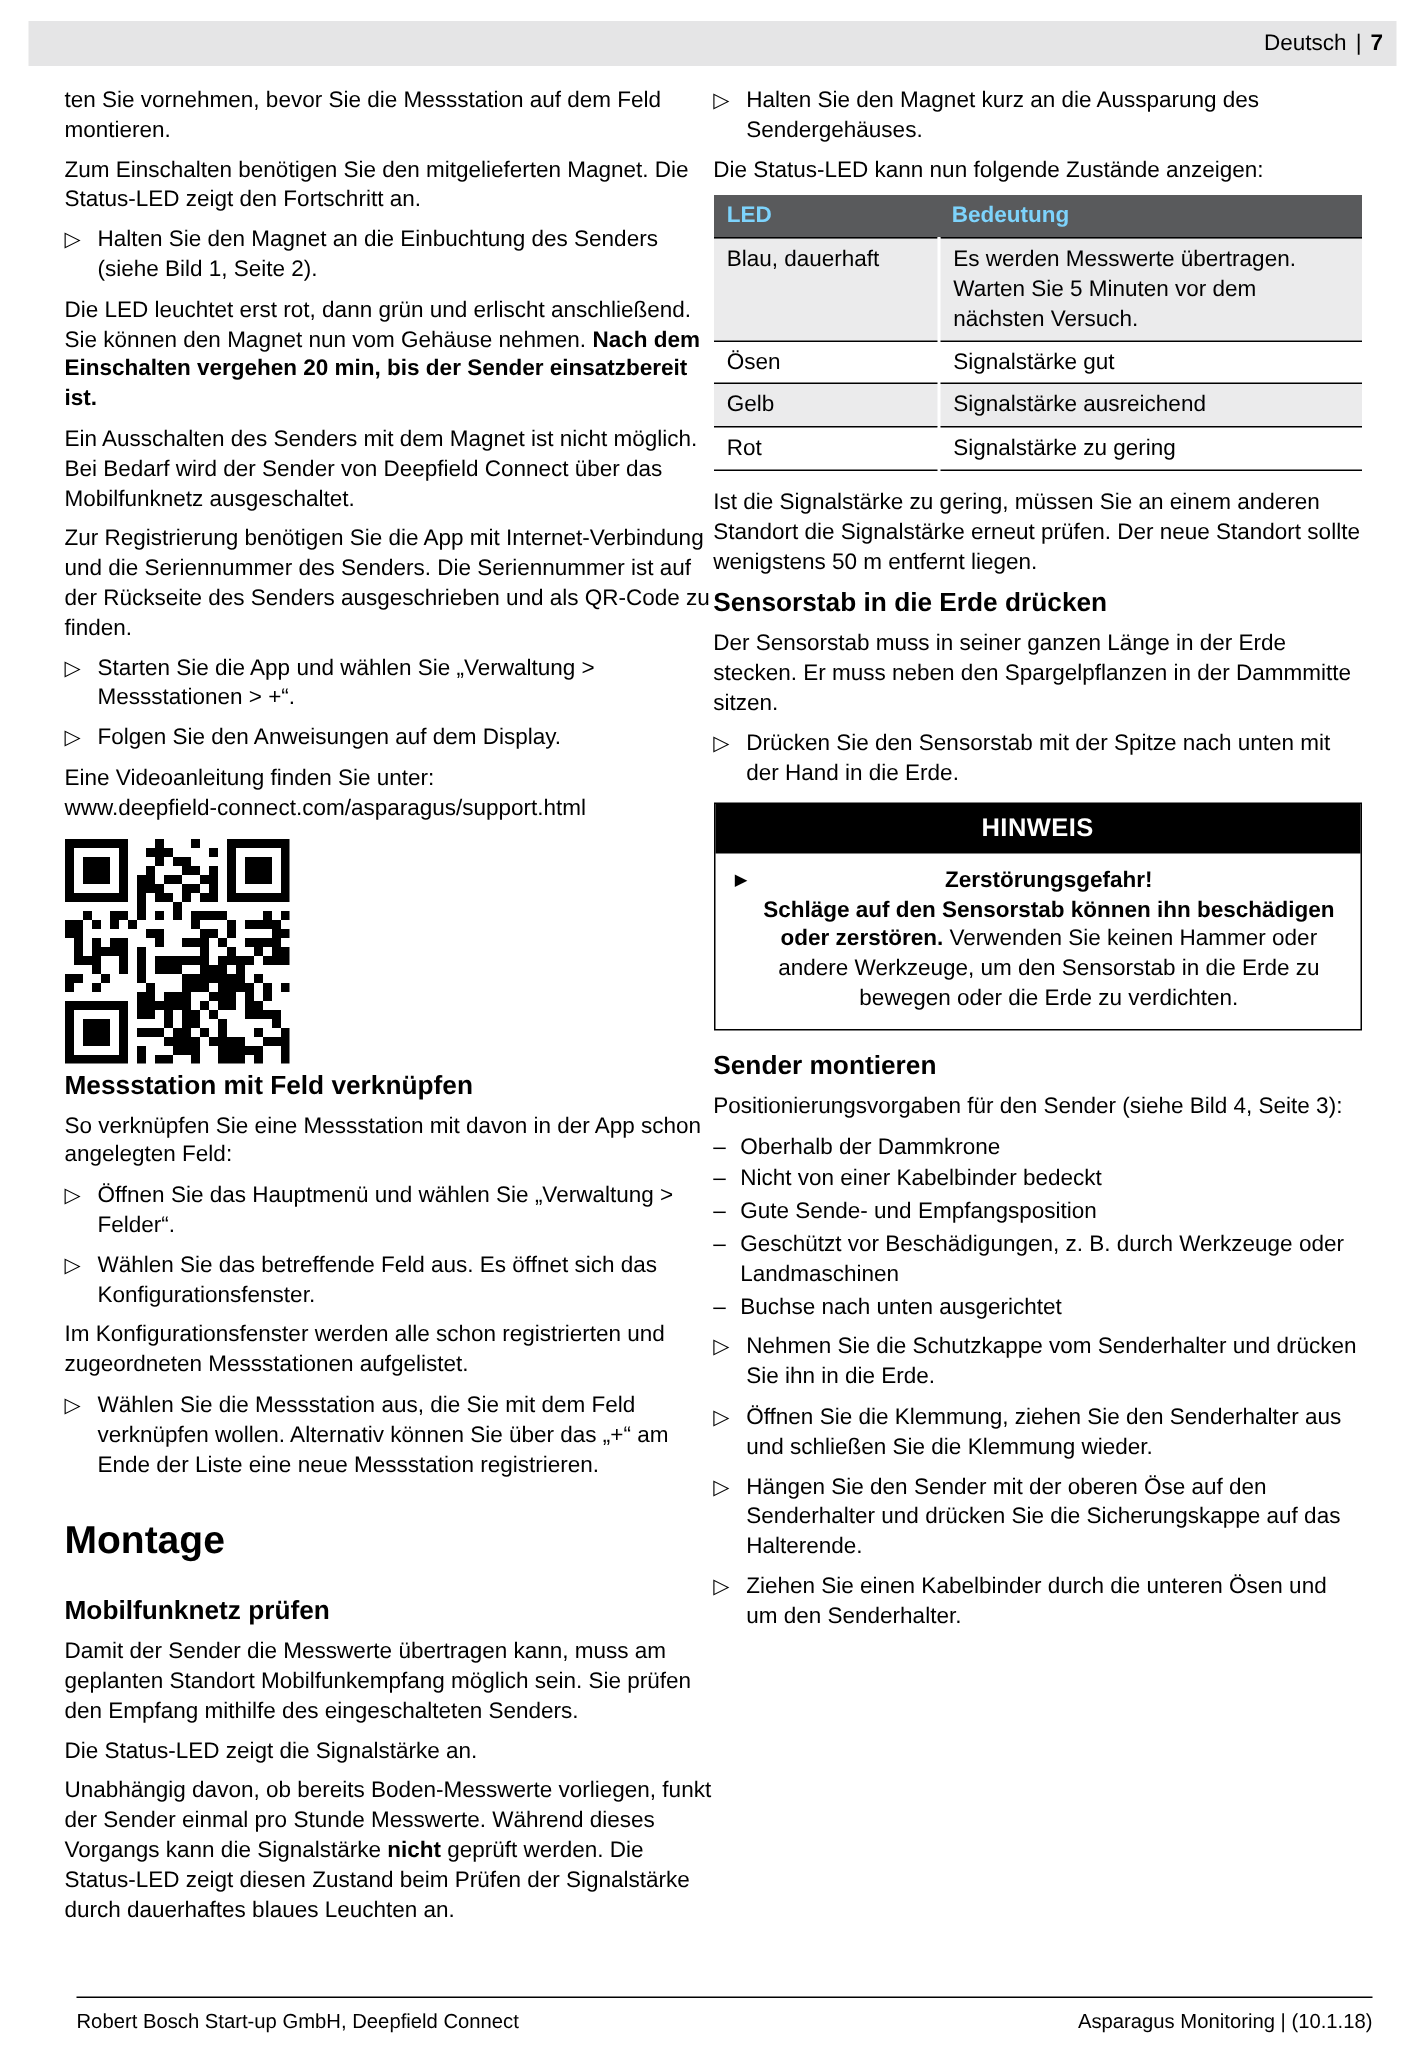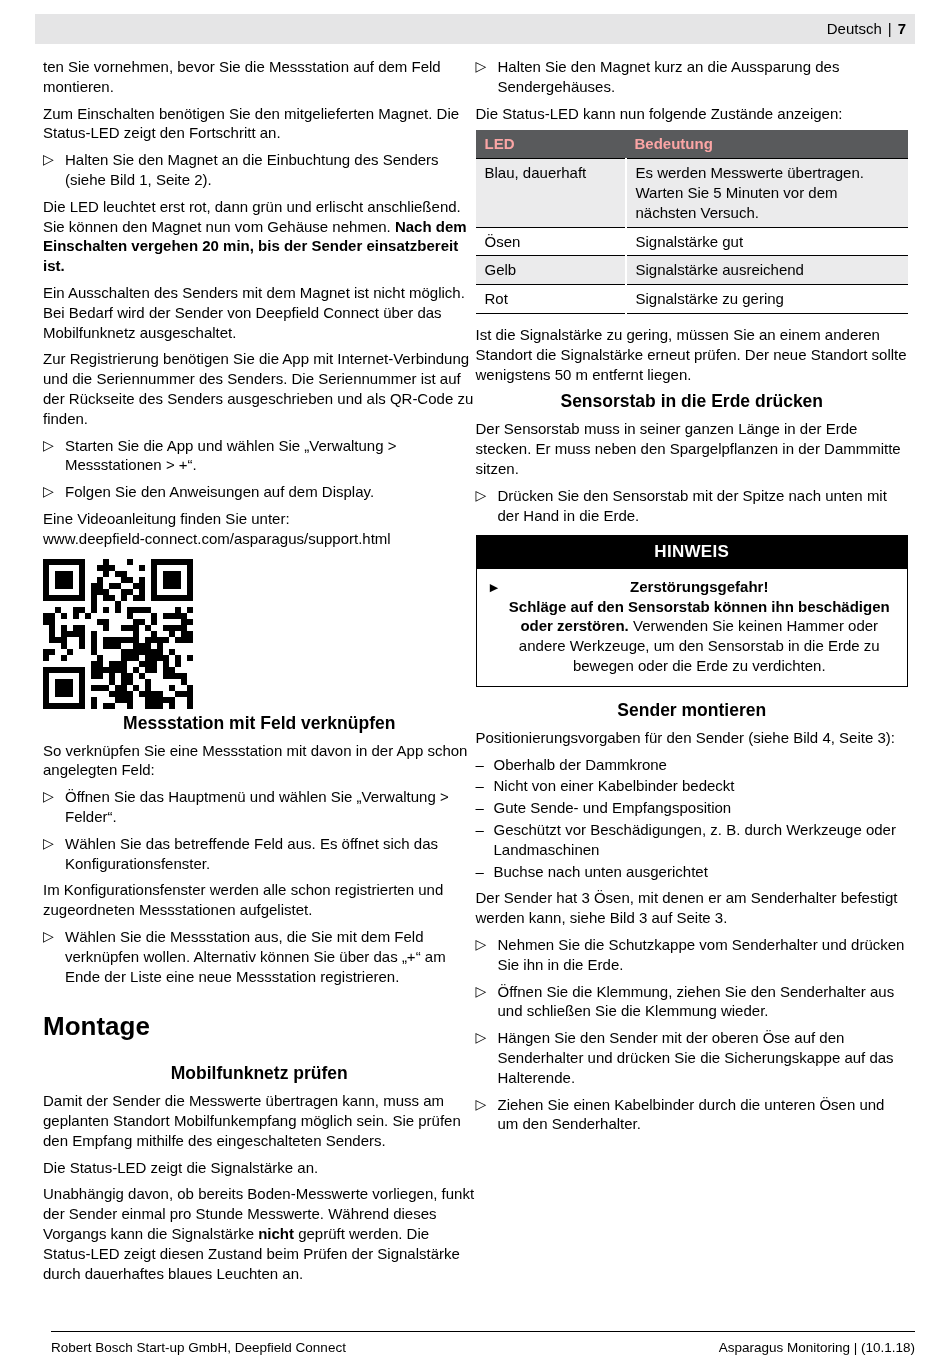--- a/index.html
+++ b/index.html
@@ -5,21 +5,21 @@
 <style>
   * { margin:0; padding:0; box-sizing:border-box; }
   html,body { background:#ffffff; }
   .page {
     width:950px; height:1368px; position:relative; overflow:hidden;
     background:#ffffff; color:#000;
     font-family:"Liberation Sans","DejaVu Sans",sans-serif;
     font-size:15px; line-height:1.32;
   }
   .topbar {
-    height:30px; margin:14px 35px 0; background:#e5e5e6;
+    height:30px; margin:14px 19px 0; background:#e5e5e6;
     display:flex; align-items:center; justify-content:flex-end;
     padding-right:9px;
   }
   .topbar .sep { margin:0 6px; }
   .topbar .pagenum { font-weight:bold; }
 
   .columns { display:flex; margin:13px 42px 0 43px; }
   .col { flex:1 1 0; min-width:0; }
 
   p.para { margin:0 0 7px; }
@@ -28,28 +28,28 @@
   .step { display:flex; margin:0 0 7px; }
   .step .marker { flex:0 0 22px; font-size:14px; }
   .step .step-text { flex:1 1 auto; }
 
   .dash-item { display:flex; margin:0 0 2px; }
   .dash-item .marker { flex:0 0 18px; }
   .dash-item .dash-text { flex:1 1 auto; }
   .dash-list { margin:0 0 7px; }
 
   h1.h-montage { font-size:26px; font-weight:bold; margin:26px 0 21px; line-height:1.15; }
-  h2.h-section { font-size:17.5px; font-weight:bold; margin:1px 0 7px; line-height:1.2;text-align:center; }
+  h2.h-section { font-size:17.5px; font-weight:bold; margin:1px 0 7px; line-height:1.2; }
 
   .qr { margin:10px 0 4px; width:150px; height:150px; }
   .qr svg { display:block; }
 
   table.led { width:100%; border-collapse:collapse; margin:5px 0 11px; border-bottom:1px solid #000; }
   table.led th {
-    background:#595a5c; color:#fca5a5; text-align:left; font-weight:bold;
+    background:#595a5c; color:#7dd3fc; text-align:left; font-weight:bold;
     padding:4px 9px; vertical-align:top;
   }
   table.led td { padding:4px 9px; vertical-align:top; border-top:1px solid #000; }
   table.led td:first-child { width:150px; border-right:2px solid #fff; }
   table.led tbody tr:nth-child(odd) td { background:#ebebec; }
   table.led tbody tr:nth-child(even) td { background:#ffffff; }
 
   .notice { border:1px solid #000; margin:10px 0 13px;text-align:center; }
   .notice-title { background:#000; color:#fff; font-weight:bold; font-size:17px; padding:5px 12px; letter-spacing:.3px; }
   .notice-body { display:flex; padding:8px 11px 10px 9px; }
@@ -441,21 +441,20 @@
         <div class="dash-item">
           <span class="marker">–</span>
           <span class="dash-text">Geschützt vor Beschädigungen, z. B. durch Werkzeuge oder Landmaschinen</span>
         </div>
         <div class="dash-item">
           <span class="marker">–</span>
           <span class="dash-text">Buchse nach unten ausgerichtet</span>
         </div>
       </div>
 
-      <p class="para">Der Sender hat 3 Ösen, mit denen er am Senderhalter befestigt werden kann, siehe Bild 3 auf Seite 3.</p>
 
       <div class="step">
         <span class="marker">▷</span>
         <span class="step-text">Nehmen Sie die Schutzkappe vom Senderhalter und drücken Sie ihn in die Erde.</span>
       </div>
       <div class="step">
         <span class="marker">▷</span>
         <span class="step-text">Öffnen Sie die Klemmung, ziehen Sie den Senderhalter aus und schließen Sie die Klemmung wieder.</span>
       </div>
       <div class="step">

